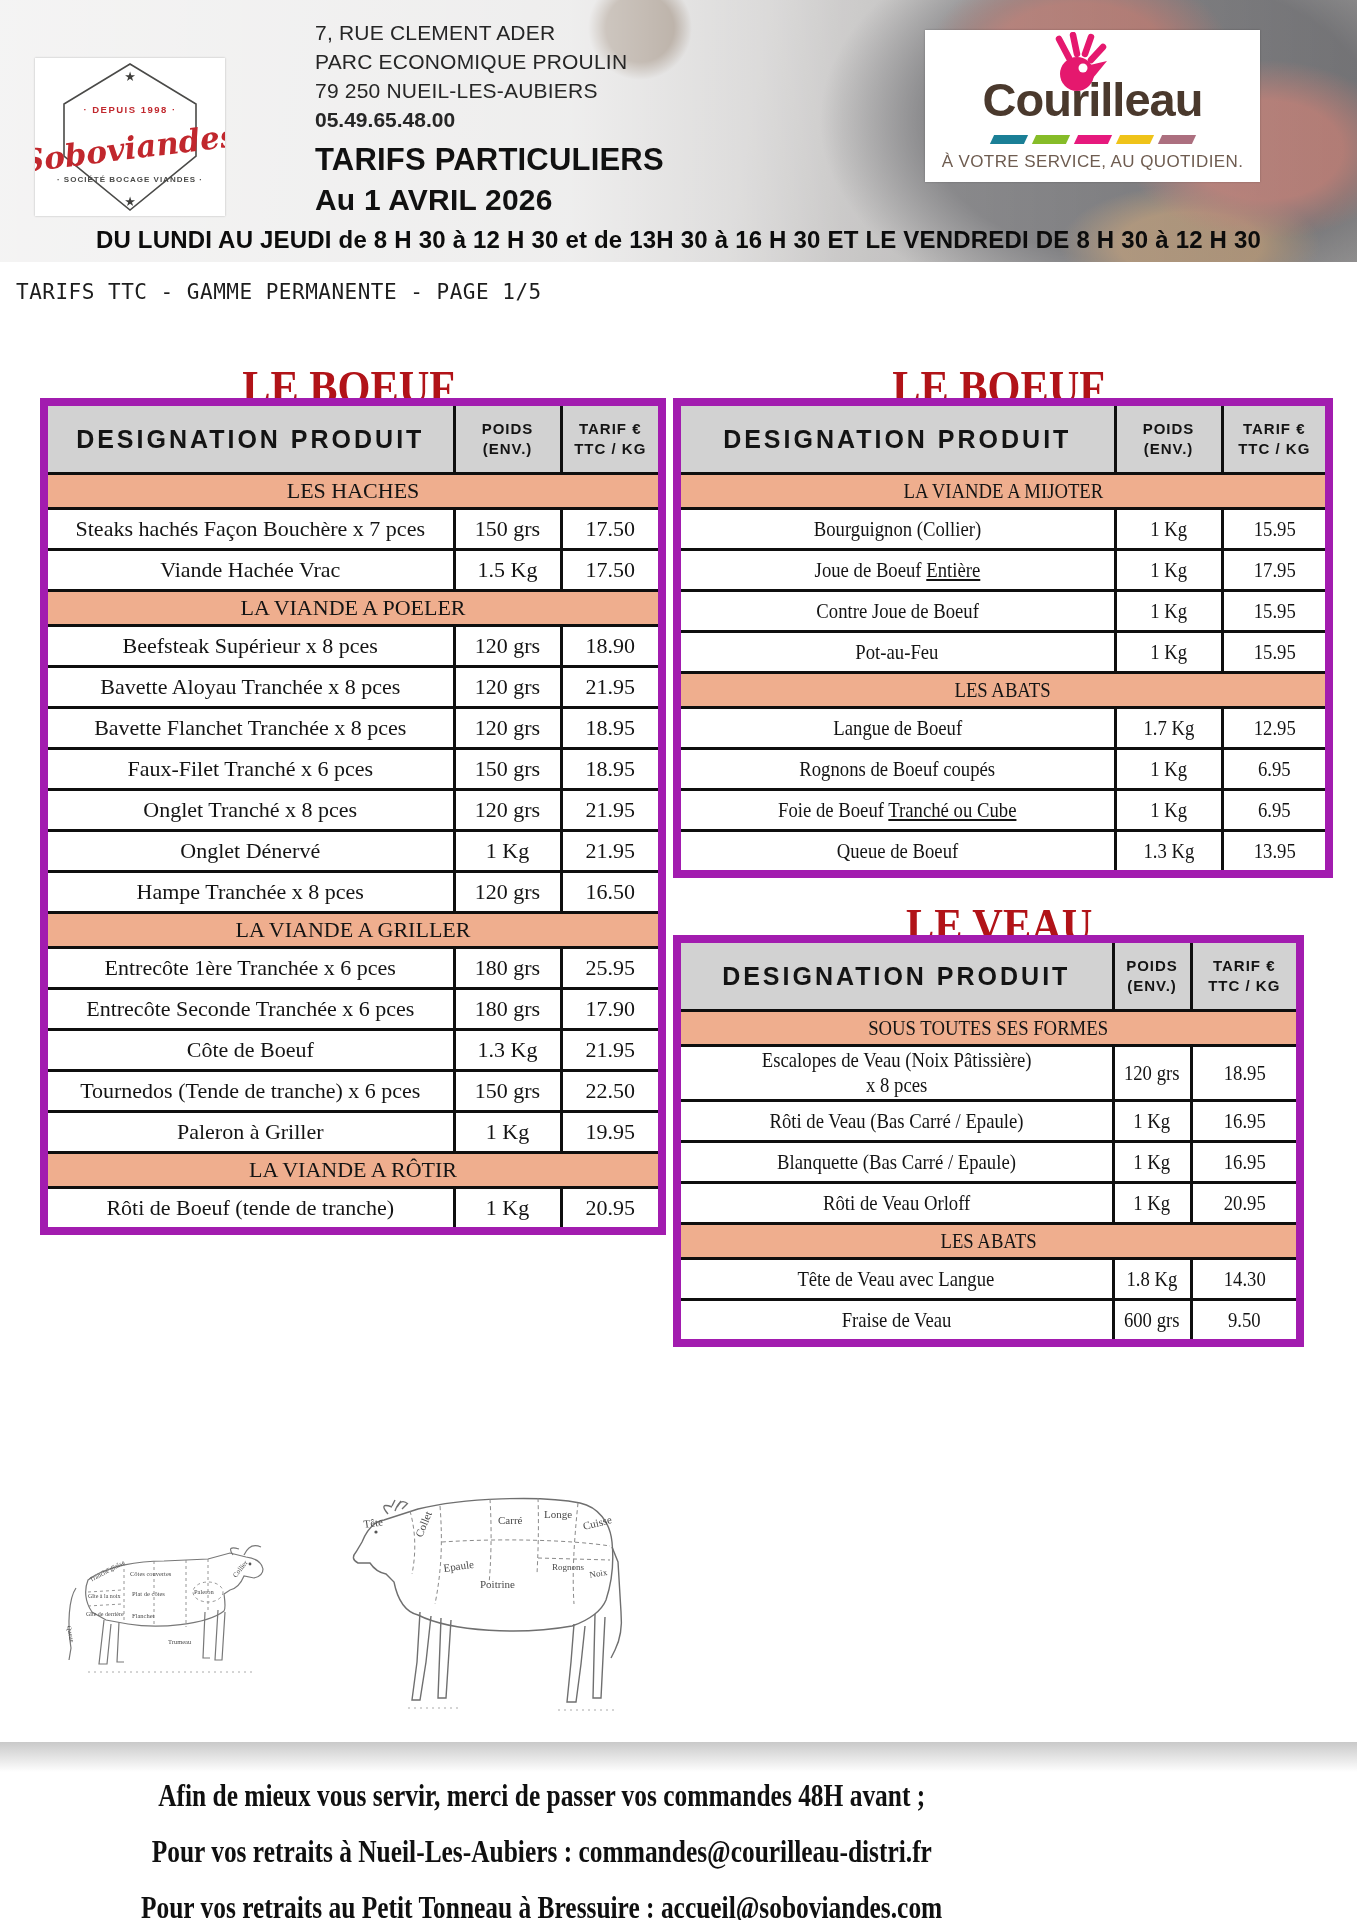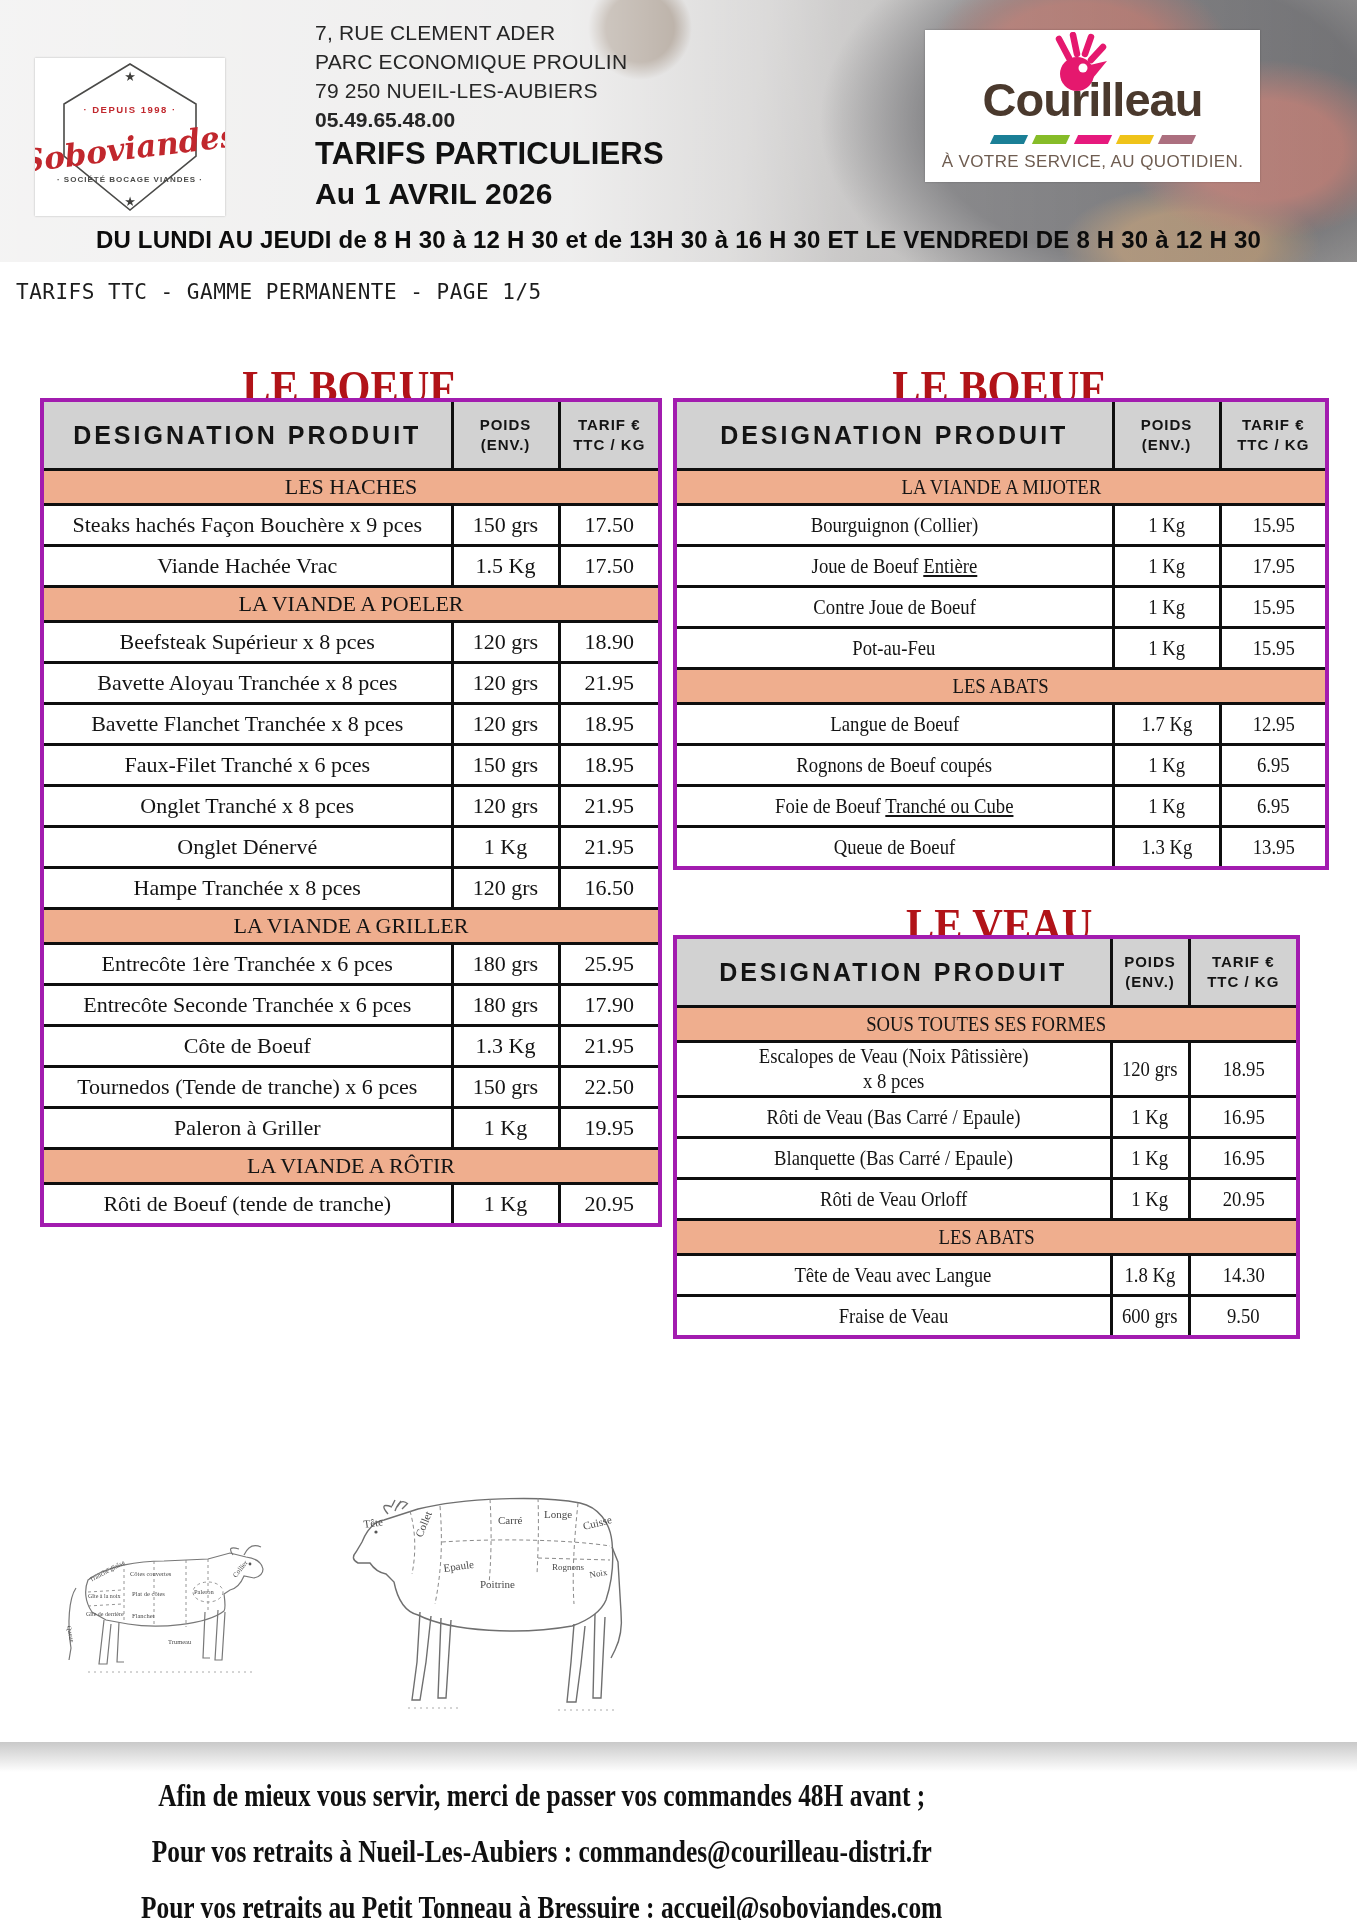--- a/index.html
+++ b/index.html
@@ -15,21 +15,21 @@
       radial-gradient(ellipse 140px 90px at 1265px 150px, rgba(164,88,78,.9) 0 55%, rgba(164,88,78,0) 100%),
       radial-gradient(ellipse 130px 60px at 1190px 245px, rgba(146,112,76,.95) 0 55%, rgba(146,112,76,0) 100%),
       radial-gradient(ellipse 330px 210px at 1150px 120px, rgba(70,70,74,.9) 0 68%, rgba(70,70,74,0) 100%),
       linear-gradient(100deg,#c9c7c6 0%,#bcbab9 55%,#969493 75%,#7b7978 100%);
   }
   .logo-box{position:absolute;left:35px;top:58px;width:190px;height:158px;background:#fff;
             box-shadow:0 0 2px rgba(0,0,0,.25);}
   .addr{position:absolute;left:315px;top:18px;color:#262626;}
   .addr .line{font-size:21px;line-height:29px;letter-spacing:.2px;}
   .addr .phone{font-size:21px;line-height:29px;font-weight:bold;}
-  .addr .big{font-size:31px;line-height:40px;font-weight:bold;color:#111;letter-spacing:.2px;}
+  .addr .big{font-size:31px;line-height:40px;font-weight:bold;color:#111;margin-top:6px;letter-spacing:.2px;}
   .addr .big2{font-size:30px;line-height:40px;font-weight:bold;color:#111;letter-spacing:.2px;}
   .hours{position:absolute;left:0;top:226px;width:1357px;text-align:center;
          font-size:24px;font-weight:bold;color:#0c0c0c;letter-spacing:.2px;}
 
   
   .cour-box{position:absolute;left:925px;top:30px;width:335px;height:152px;background:#fff;
             box-shadow:0 0 2px rgba(0,0,0,.25);}
   .cour-brand{position:absolute;left:0;top:46px;width:335px;text-align:center;
               font-size:47px;font-weight:bold;color:#4A392D;letter-spacing:-1px;line-height:1;}
   .cour-bird{position:absolute;left:122px;top:2px;}
@@ -46,21 +46,21 @@
   .sec-title{position:absolute;text-align:center;font-family:"Liberation Serif",serif;
              font-weight:bold;font-size:46px;color:#B11318;line-height:52px;margin-top:34px;}
   .sec-title .tt{display:inline-block;transform:scaleX(.92);text-decoration:underline;
                  text-decoration-thickness:3px;text-underline-offset:7px;}
   .title-b1{left:40px;top:328px;width:618px;}
   .title-b2{left:673px;top:328px;width:652px;}
   .title-veau{left:673px;top:866px;width:652px;}
 
   
   table.price-table{position:absolute;border-collapse:collapse;table-layout:fixed;background:#fff;
-                    border:4px solid #a21caf;}
+                    border:8px solid #a21caf;}
   .price-table th,.price-table td{border:3px solid #0f0f0f;text-align:center;vertical-align:middle;
                     padding:1px 2px;overflow:hidden;}
   .price-table th{background:#D2D2D2;font-family:"Liberation Sans",sans-serif;font-weight:bold;
                   color:#141414;white-space:pre-line;height:64px;}
   th.h-name{font-size:25px;letter-spacing:3px;}
   th.h-small{font-size:15px;letter-spacing:1px;line-height:1.35;}
   .price-table td{font-family:"Liberation Serif",serif;font-size:22px;color:#141414;height:36px;}
   .price-table td.section{background:#EFAE8E;height:30px;font-size:22px;}
   .cw{display:inline-block;white-space:pre-line;line-height:1.12;}
   .cond .cw{transform:scaleX(.85);}
@@ -145,21 +145,21 @@
 (ENV.)</th>
         <th class="h-small">TARIF €
 TTC / KG</th>
       </tr>
     </thead>
     <tbody>
         <tr>
           <td colspan="3" class="section"><span class="cw">LES HACHES</span></td>
         </tr>
         <tr>
-          <td><span class="cw">Steaks hachés Façon Bouchère x 9 pces</span></td>
+          <td><span class="cw">Steaks hachés Façon Bouchère x 7 pces</span></td>
           <td><span class="cw">150 grs</span></td>
           <td><span class="cw">17.50</span></td>
         </tr>
         <tr>
           <td><span class="cw">Viande Hachée Vrac</span></td>
           <td><span class="cw">1.5 Kg</span></td>
           <td><span class="cw">17.50</span></td>
         </tr>
         <tr>
           <td colspan="3" class="section"><span class="cw">LA VIANDE A POELER</span></td>

